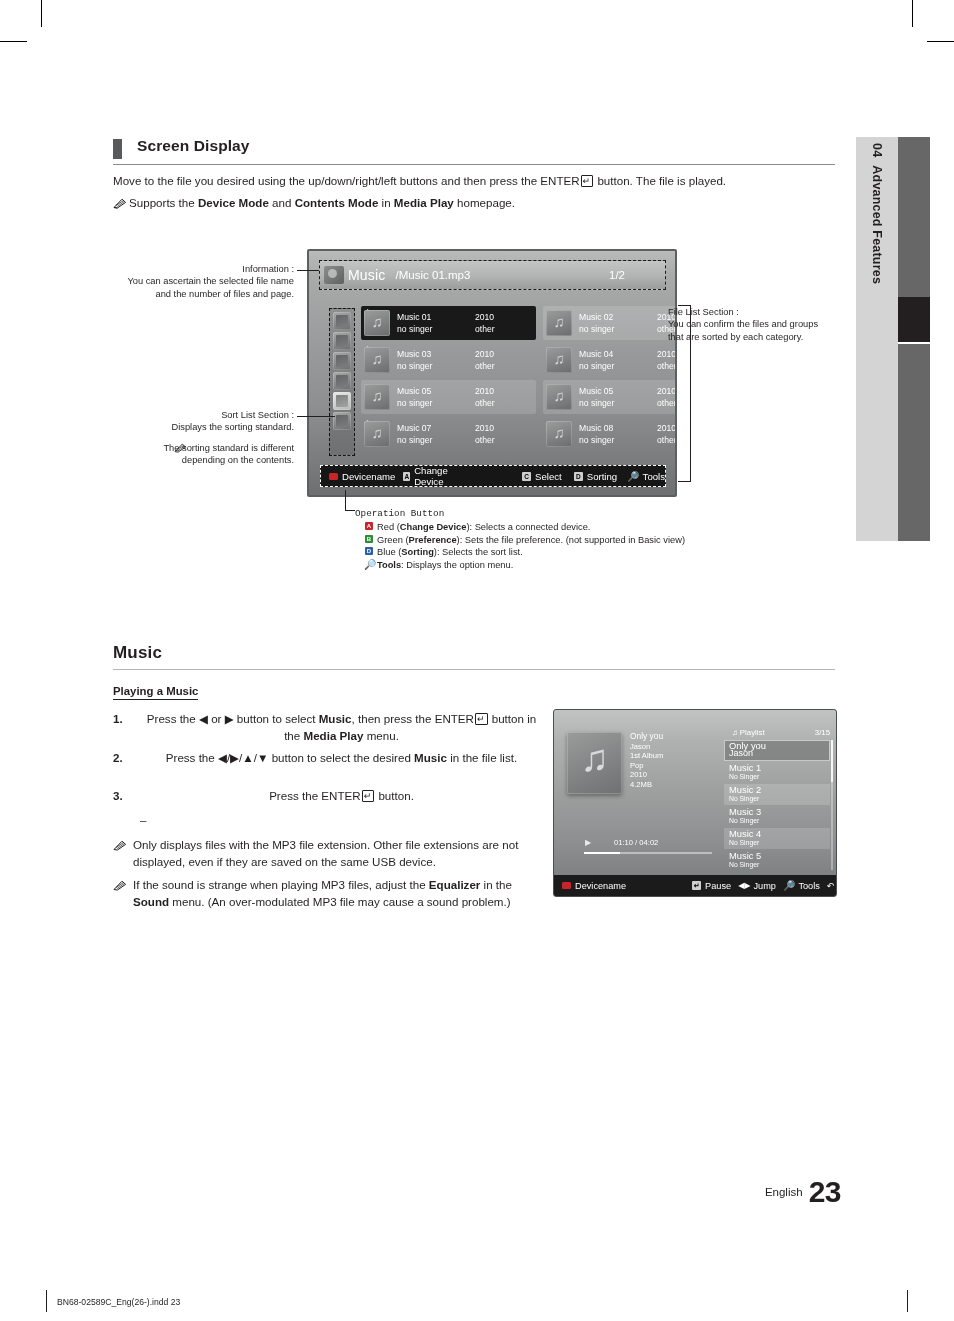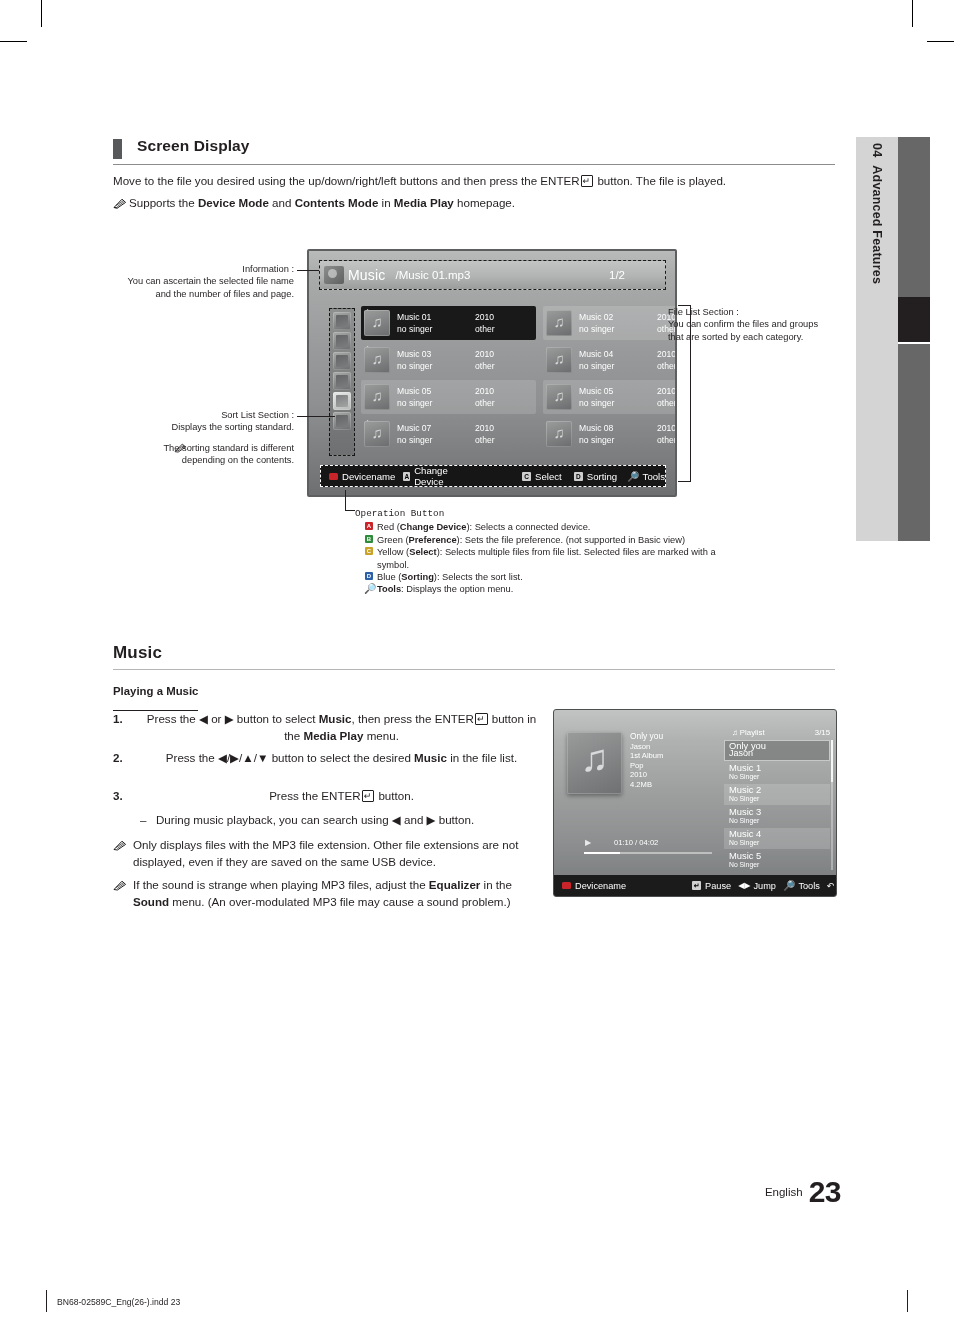--- a/index.html
+++ b/index.html
@@ -120,21 +120,21 @@
   #callout-operation li .mk{position:absolute;left:0;top:1px;width:8px;height:8px;border-radius:1px;
     font-size:6px;line-height:8px;text-align:center;color:#fff;font-weight:bold;}
   #callout-operation li .tool{position:absolute;left:-1px;top:0px;font-size:10px;}
 
   
   #music-heading{position:absolute;left:113px;top:643px;width:722px;}
   #music-heading .txt{font-size:17px;font-weight:bold;letter-spacing:.2px;}
   #music-heading .rule{position:absolute;left:0;top:26px;width:722px;height:1.3px;background:#b5b6b8;}
 
   #sub-heading{position:absolute;left:113px;top:685px;font-size:11.4px;font-weight:bold;
-    border-bottom:1px solid #231f20;padding-bottom:13px;}
+    border-bottom:1px solid #231f20;padding-bottom:2px;}
 
   .step{position:absolute;font-size:11.6px;line-height:17px;width:430px;}
   .step .no{position:absolute;left:0;top:0;font-weight:bold;}
   .step .bd{margin-left:27px;display:block;text-align:center;}
 
   .dashitem{position:absolute;font-size:11.6px;line-height:17px;width:430px;}
   .dashitem .dsh{position:absolute;left:27px;top:0;}
   .dashitem .bd{margin-left:43px;display:block;}
 
   .noteitem{position:absolute;font-size:11.6px;line-height:17px;width:430px;}
@@ -385,24 +385,20 @@
   <ul>
     <li>
       <span class="mk" style="background:#c8242a;">A</span>
       <span>Red (</span><b>Change Device</b><span>): Selects a connected device.</span>
     </li>
     <li>
       <span class="mk" style="background:#2e8b3a;">B</span>
       <span>Green (</span><b>Preference</b><span>): Sets the file preference. (not supported in Basic view)</span>
     </li>
     <li>
-      <span class="mk" style="background:#c9a227;">C</span>
-      <span>Yellow (</span><b>Select</b><span>): Selects multiple files from file list. Selected files are marked with a symbol.</span>
-    </li>
-    <li>
       <span class="mk" style="background:#2b5fa8;">D</span>
       <span>Blue (</span><b>Sorting</b><span>): Selects the sort list.</span>
     </li>
     <li>
       <span class="tool">🔎</span>
       <b>Tools</b><span>: Displays the option menu.</span>
     </li>
   </ul>
 </div>
 <div class="lead v" style="left:345px;top:490px;height:20px;"></div>
@@ -425,21 +421,20 @@
   <span class="bd"><span>Press the ◀/▶/▲/▼ button to select the desired </span><b>Music</b><span> in the file list.</span></span>
 </div>
 
 <div class="step" style="left:113px;top:787px;">
   <span class="no">3.</span>
   <span class="bd"><span>Press the ENTER</span><span class="enterkey">↵</span><span> button.</span></span>
 </div>
 
 <div class="dashitem" style="left:113px;top:811px;">
   <span class="dsh">–</span>
-  <span class="bd">During music playback, you can search using ◀ and ▶ button.</span>
 </div>
 
 <div class="noteitem" style="left:113px;top:836px;">
   <span class="pen">
     <svg width="14" height="11" viewBox="0 0 14 11">
         <path d="M1 9.5 L9 1.2 L12.6 4.4 L4.4 10 Z" fill="none" stroke="#231f20" stroke-width="1"></path>
         <path d="M3 7.5 L10.5 2.6 M4.2 8.6 L11.4 3.5" stroke="#231f20" stroke-width=".7"></path>
       </svg>
   </span>
   <span class="bd">Only displays files with the MP3 file extension. Other file extensions are not displayed, even if they are saved on the same USB device.</span>

